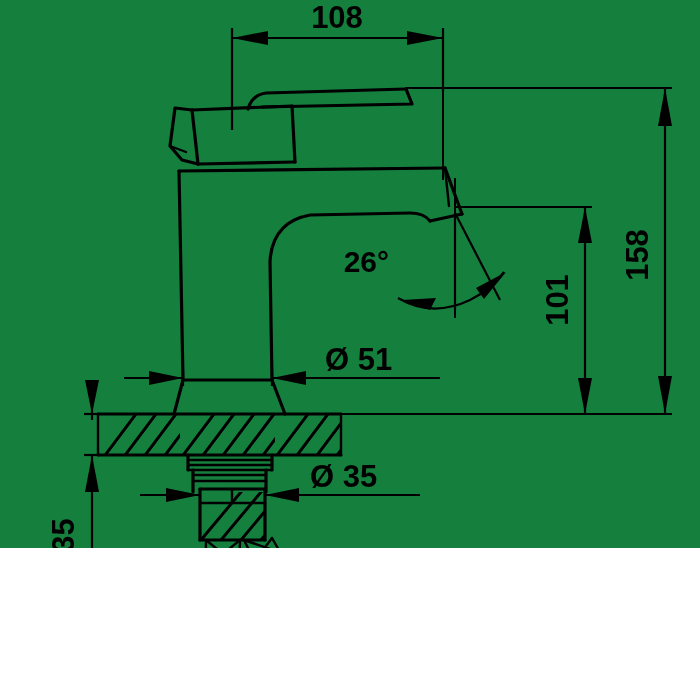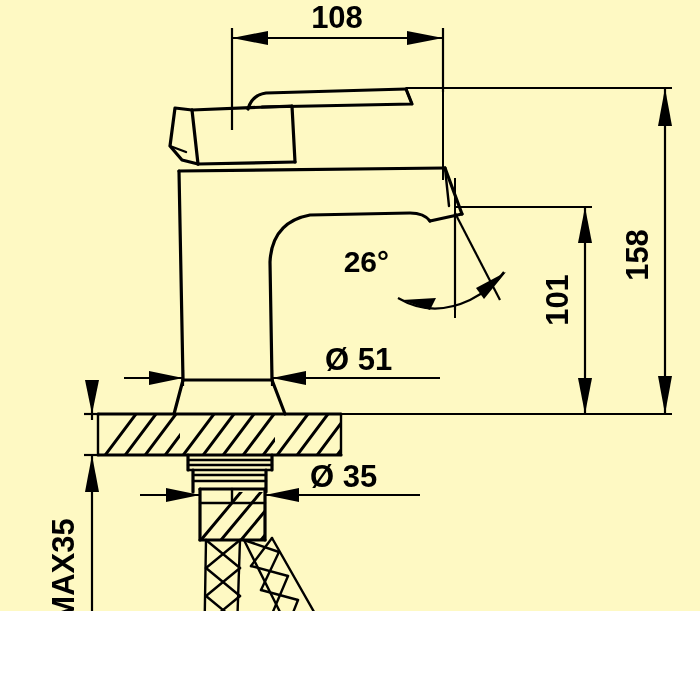--- a/index.html
+++ b/index.html
@@ -6,22 +6,22 @@
     margin: 0;
     padding: 0;
     background: #ffffff;
   }
   body {
     font-family: "Liberation Sans", sans-serif;
   }
   #drawing-root {
     position: relative;
     width: 700px;
-    height: 611px;
-    background: #fef9c3;
+    height: 548px;
+    background: #15803d;
     overflow: hidden;
   }
   svg#tech-drawing {
     display: block;
     width: 700px;
     height: 700px;
   }
   .dim-text {
     font-family: "Liberation Sans", sans-serif;
     font-size: 31px;

